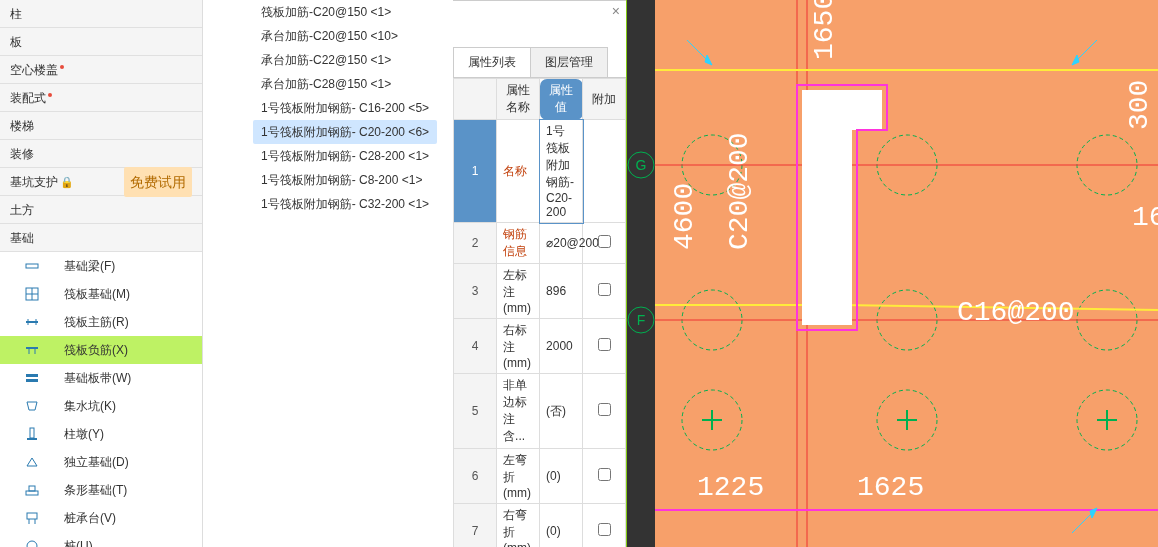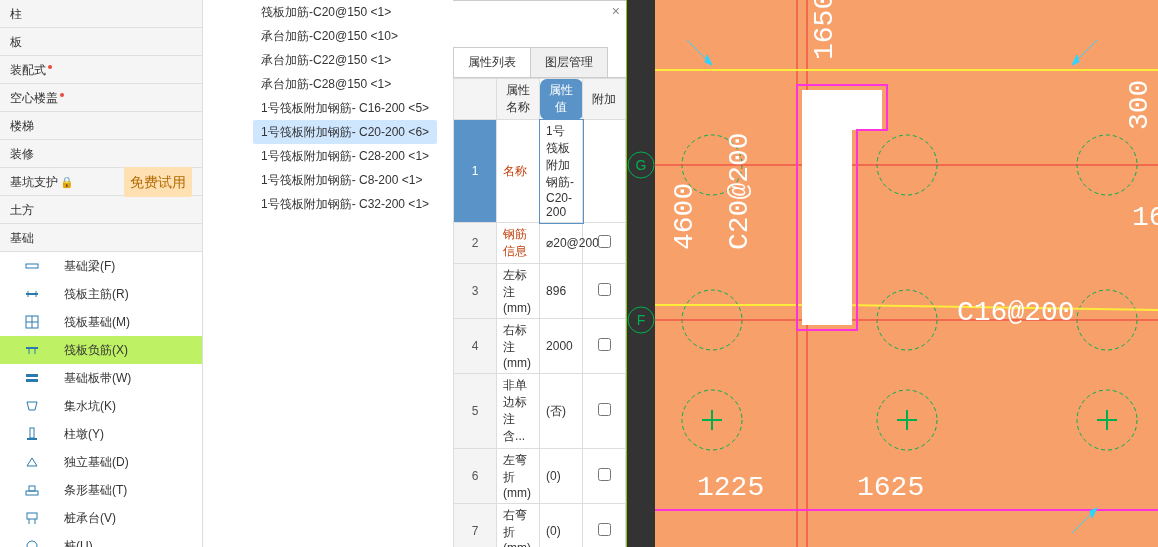--- a/index.html
+++ b/index.html
@@ -46,24 +46,24 @@
 <div class="root">
 
   <div class="sidebar">
     <div class="cat">
         <span>柱</span>
       </div>
     <div class="cat">
         <span>板</span>
       </div>
     <div class="cat">
+        <span><span>空心楼盖</span><span class="dot"></span></span>
+      </div>
+    <div class="cat">
         <span><span>装配式</span><span class="dot"></span></span>
-      </div>
-    <div class="cat">
-        <span><span>空心楼盖</span><span class="dot"></span></span>
       </div>
     <div class="cat">
         <span>楼梯</span>
       </div>
     <div class="cat">
         <span>装修</span>
       </div>
     <div class="cat">
       <span><span>基坑支护</span><span class="lock">🔒</span></span>
       <span class="badge">免费试用</span>
@@ -80,36 +80,36 @@
           <span class="icon">
             <svg width="16" height="16">
               <rect x="2" y="6" width="12" height="4" fill="none" stroke="#2a7ab0"></rect>
             </svg>
           </span>
           <span>基础梁(F)</span>
         </div>
         <div class="sub-item">
           <span class="icon">
             <svg width="16" height="16">
+              <rect x="2" y="2" width="12" height="12" fill="none" stroke="#2a7ab0"></rect>
+              <line x1="2" y1="8" x2="14" y2="8" stroke="#2a7ab0"></line>
+              <line x1="8" y1="2" x2="8" y2="14" stroke="#2a7ab0"></line>
+            </svg>
+          </span>
+          <span>筏板基础(M)</span>
+        </div>
+        <div class="sub-item">
+          <span class="icon">
+            <svg width="16" height="16">
               <line x1="2" y1="8" x2="14" y2="8" stroke="#2a7ab0" stroke-width="2"></line>
               <line x1="4" y1="5" x2="4" y2="11" stroke="#2a7ab0"></line>
               <line x1="12" y1="5" x2="12" y2="11" stroke="#2a7ab0"></line>
             </svg>
           </span>
           <span>筏板主筋(R)</span>
-        </div>
-        <div class="sub-item">
-          <span class="icon">
-            <svg width="16" height="16">
-              <rect x="2" y="2" width="12" height="12" fill="none" stroke="#2a7ab0"></rect>
-              <line x1="2" y1="8" x2="14" y2="8" stroke="#2a7ab0"></line>
-              <line x1="8" y1="2" x2="8" y2="14" stroke="#2a7ab0"></line>
-            </svg>
-          </span>
-          <span>筏板基础(M)</span>
         </div>
         <div class="sub-item selected">
           <span class="icon">
             <svg width="16" height="16">
               <line x1="2" y1="6" x2="14" y2="6" stroke="#2a7ab0" stroke-width="2"></line>
               <line x1="5" y1="6" x2="5" y2="12" stroke="#2a7ab0"></line>
               <line x1="11" y1="6" x2="11" y2="12" stroke="#2a7ab0"></line>
             </svg>
           </span>
           <span>筏板负筋(X)</span>

